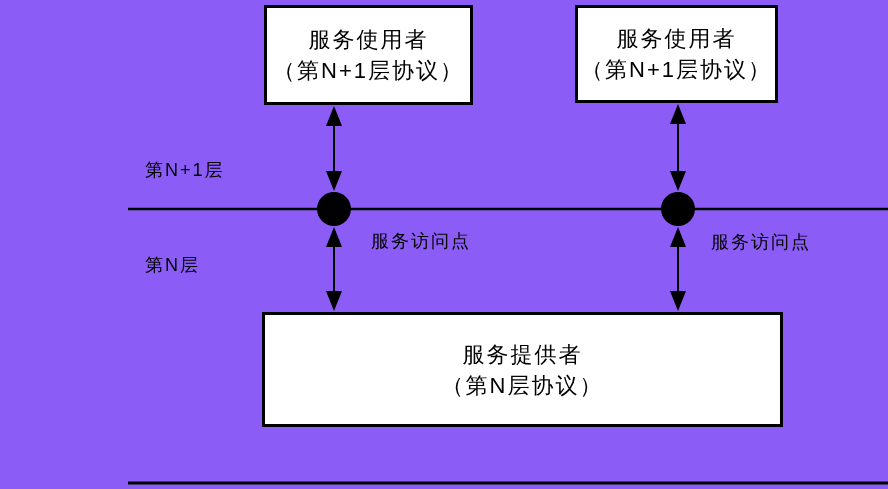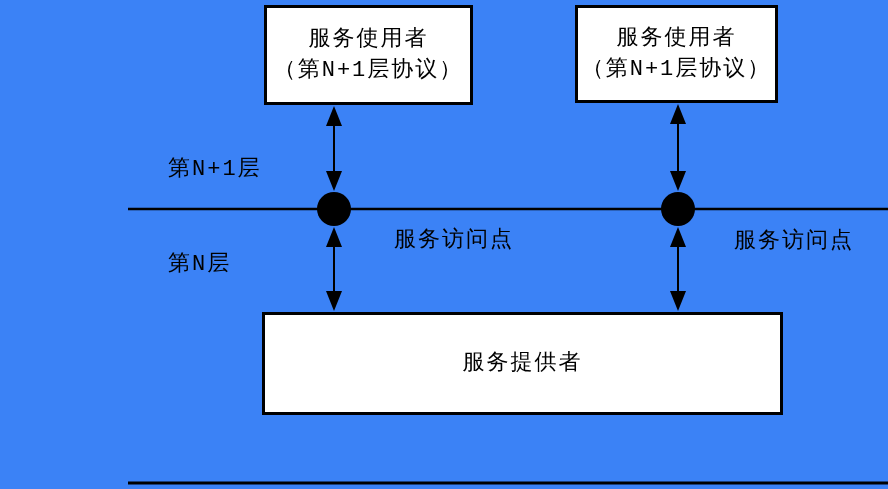--- a/index.html
+++ b/index.html
@@ -4,22 +4,22 @@
 <style>
   html, body {
     margin: 0;
     padding: 0;
     background: #ffffff;
   }
   #canvas {
     position: relative;
     width: 888px;
     height: 489px;
-    background: #3b82f6;
-    font-family: Liberation Mono, monospace;
+    background: #8b5cf6;
+    font-family: Liberation Sans, sans-serif;
     color: #000000;
     overflow: hidden;
   }
   #graphics {
     position: absolute;
     left: 0;
     top: 0;
     width: 888px;
     height: 489px;
   }
@@ -33,28 +33,27 @@
     align-items: center;
     justify-content: center;
     text-align: center;
     font-size: 22px;
     line-height: 31px;
     letter-spacing: 2px;
     white-space: nowrap;
   }
   #box-top-left   { left: 264px; top: 5px;   width: 209px; height: 100px; }
   #box-top-right  { left: 575px; top: 5px;   width: 203px; height: 98px;  }
-  #box-bottom     { left: 262px; top: 312px; width: 521px; height: 103px; }
+  #box-bottom     { left: 262px; top: 312px; width: 521px; height: 115px; }
   .float-label {
     position: absolute;
-    font-size: 22px;
+    font-size: 18px;
     letter-spacing: 2px;
     white-space: nowrap;
     line-height: 26px;
-    margin-left: 23px;
   }
   #label-layer-n1 { left: 145px; top: 157px; }
   #label-layer-n  { left: 145px; top: 252px; }
   #label-sap-left { left: 371px; top: 228px; }
   #label-sap-right{ left: 711px; top: 229px; }
 </style>
 </head>
 <body>
 
 <div id="canvas">
@@ -98,20 +97,21 @@
     <span>（第N+1层协议）</span>
   </div>
 
   <div class="box" id="box-top-right">
     <span>服务使用者</span>
     <span>（第N+1层协议）</span>
   </div>
 
   <div class="box" id="box-bottom">
     <span>服务提供者</span>
+    <span>（第N层协议）</span>
   </div>
 
   <div class="float-label" id="label-layer-n1">第N+1层</div>
   <div class="float-label" id="label-layer-n">第N层</div>
   <div class="float-label" id="label-sap-left">服务访问点</div>
   <div class="float-label" id="label-sap-right">服务访问点</div>
 
 </div>
 
 </body></html>

